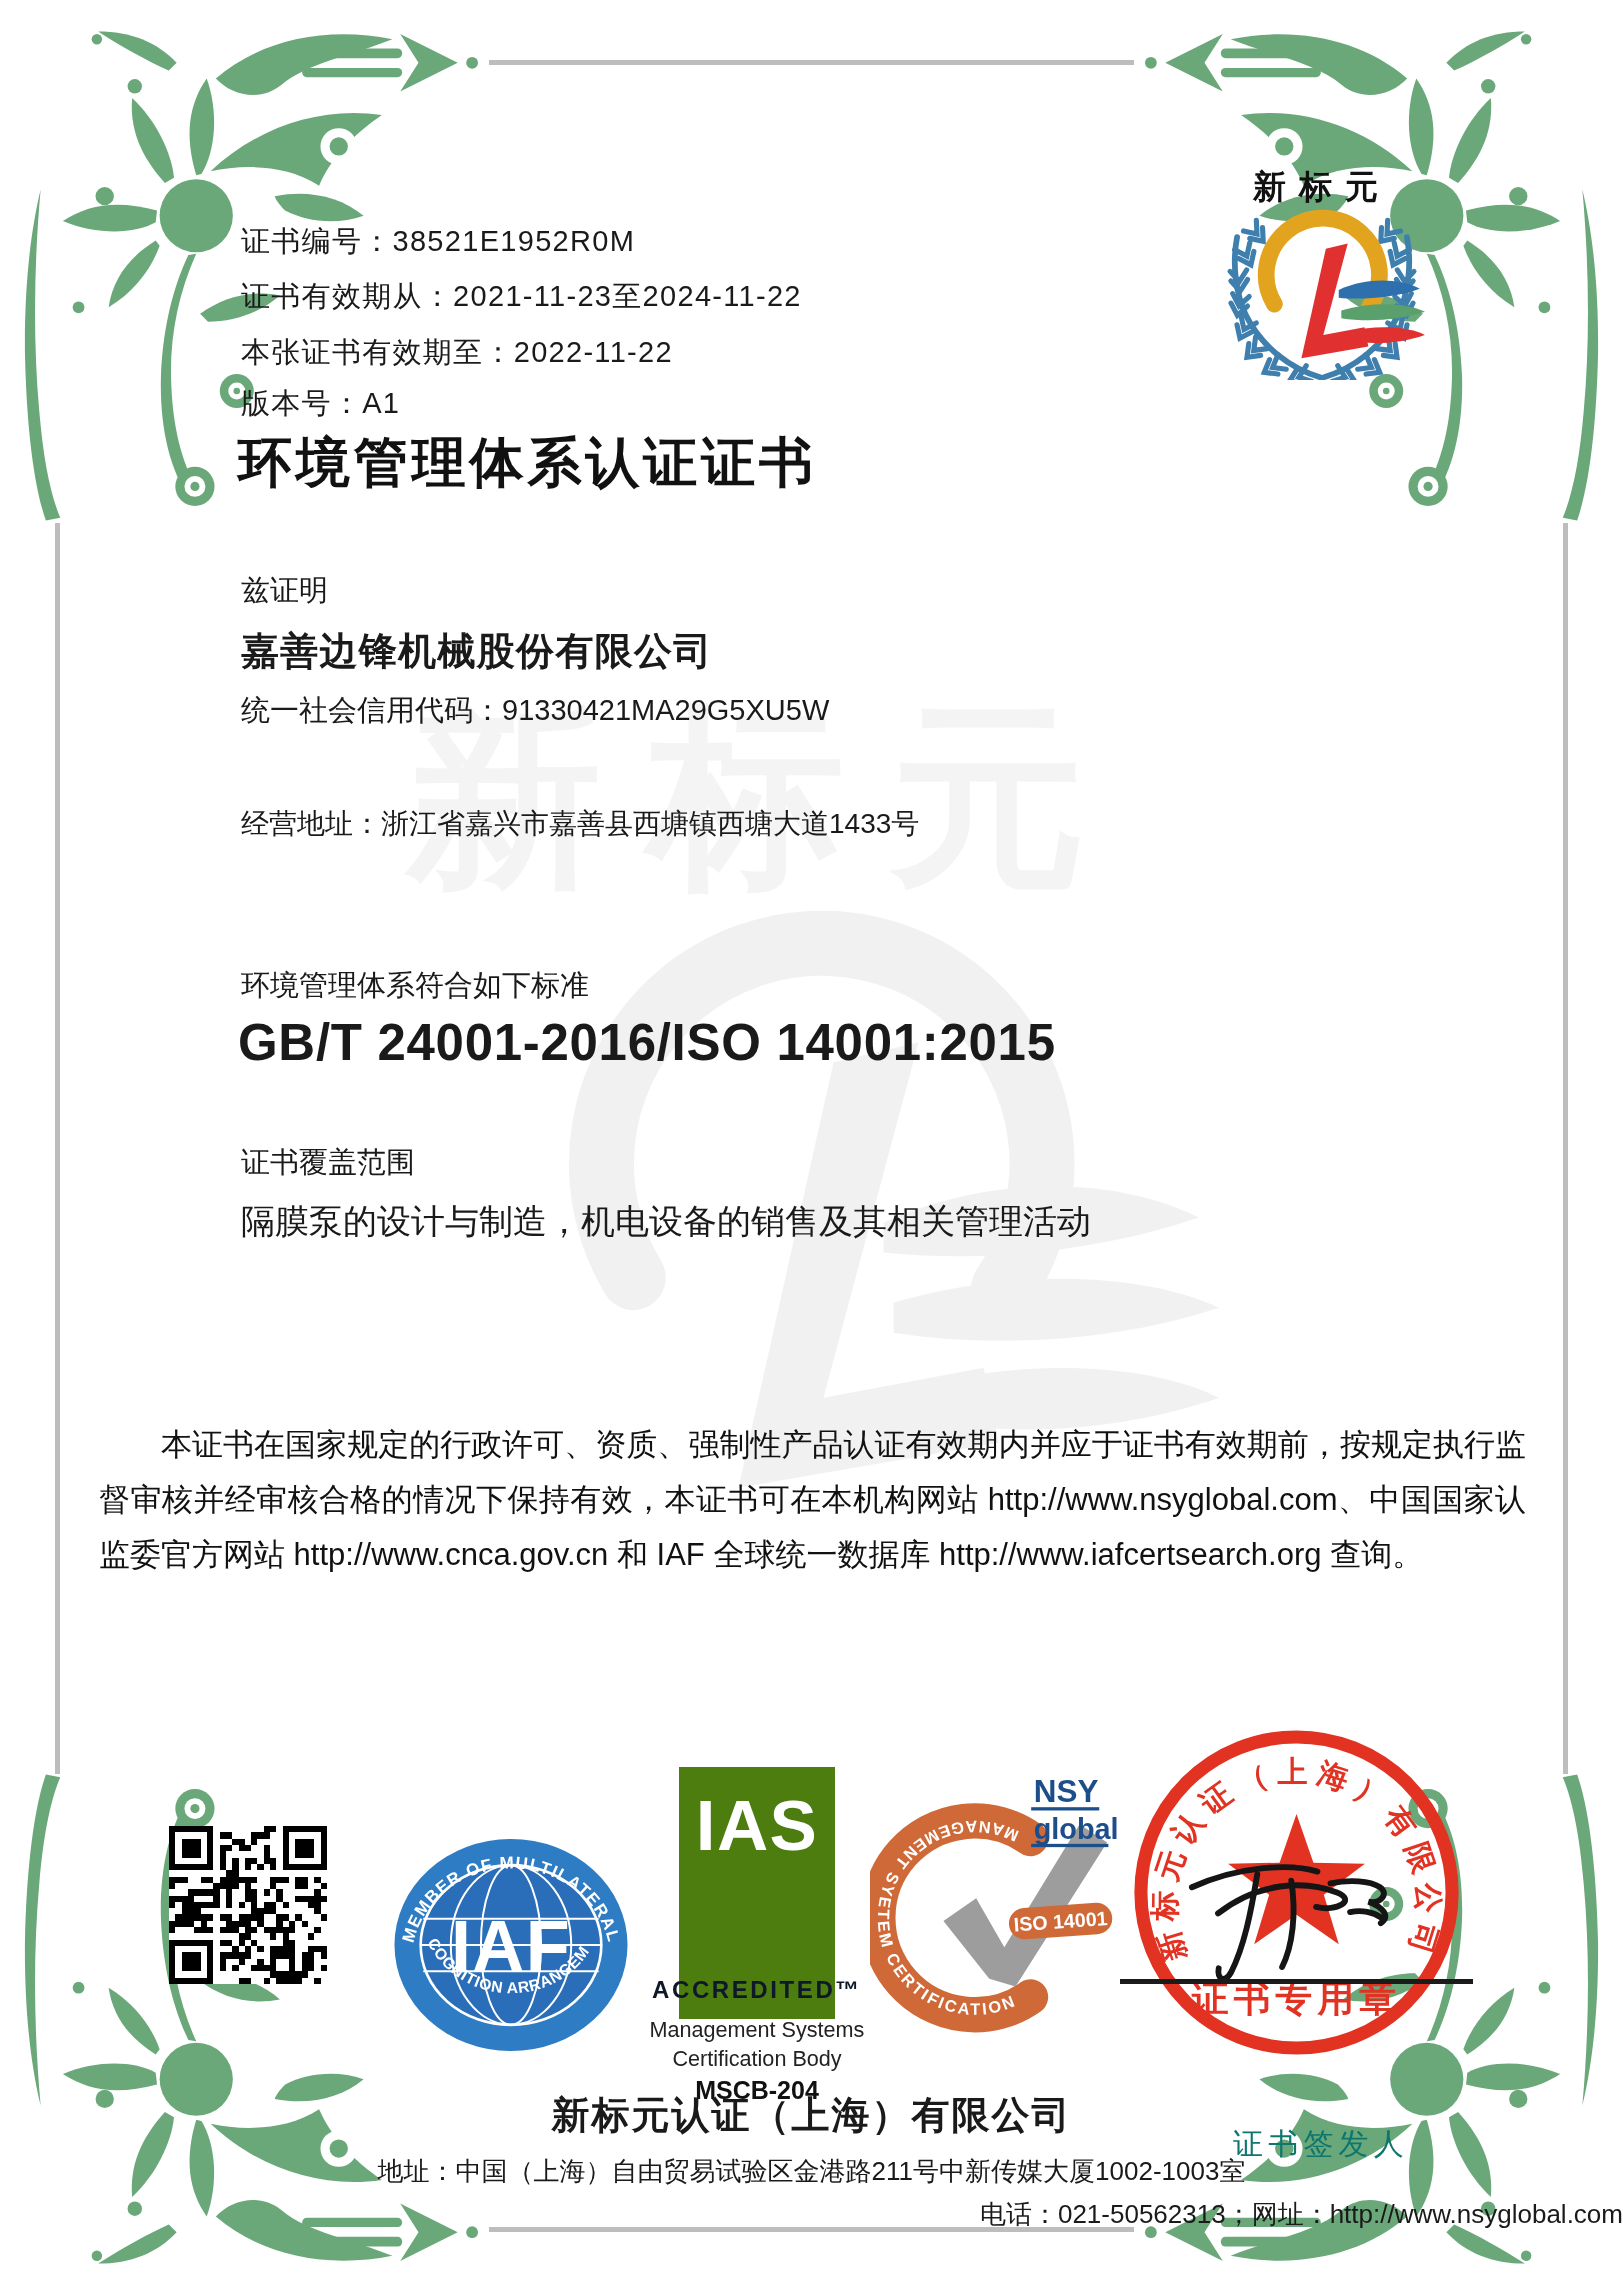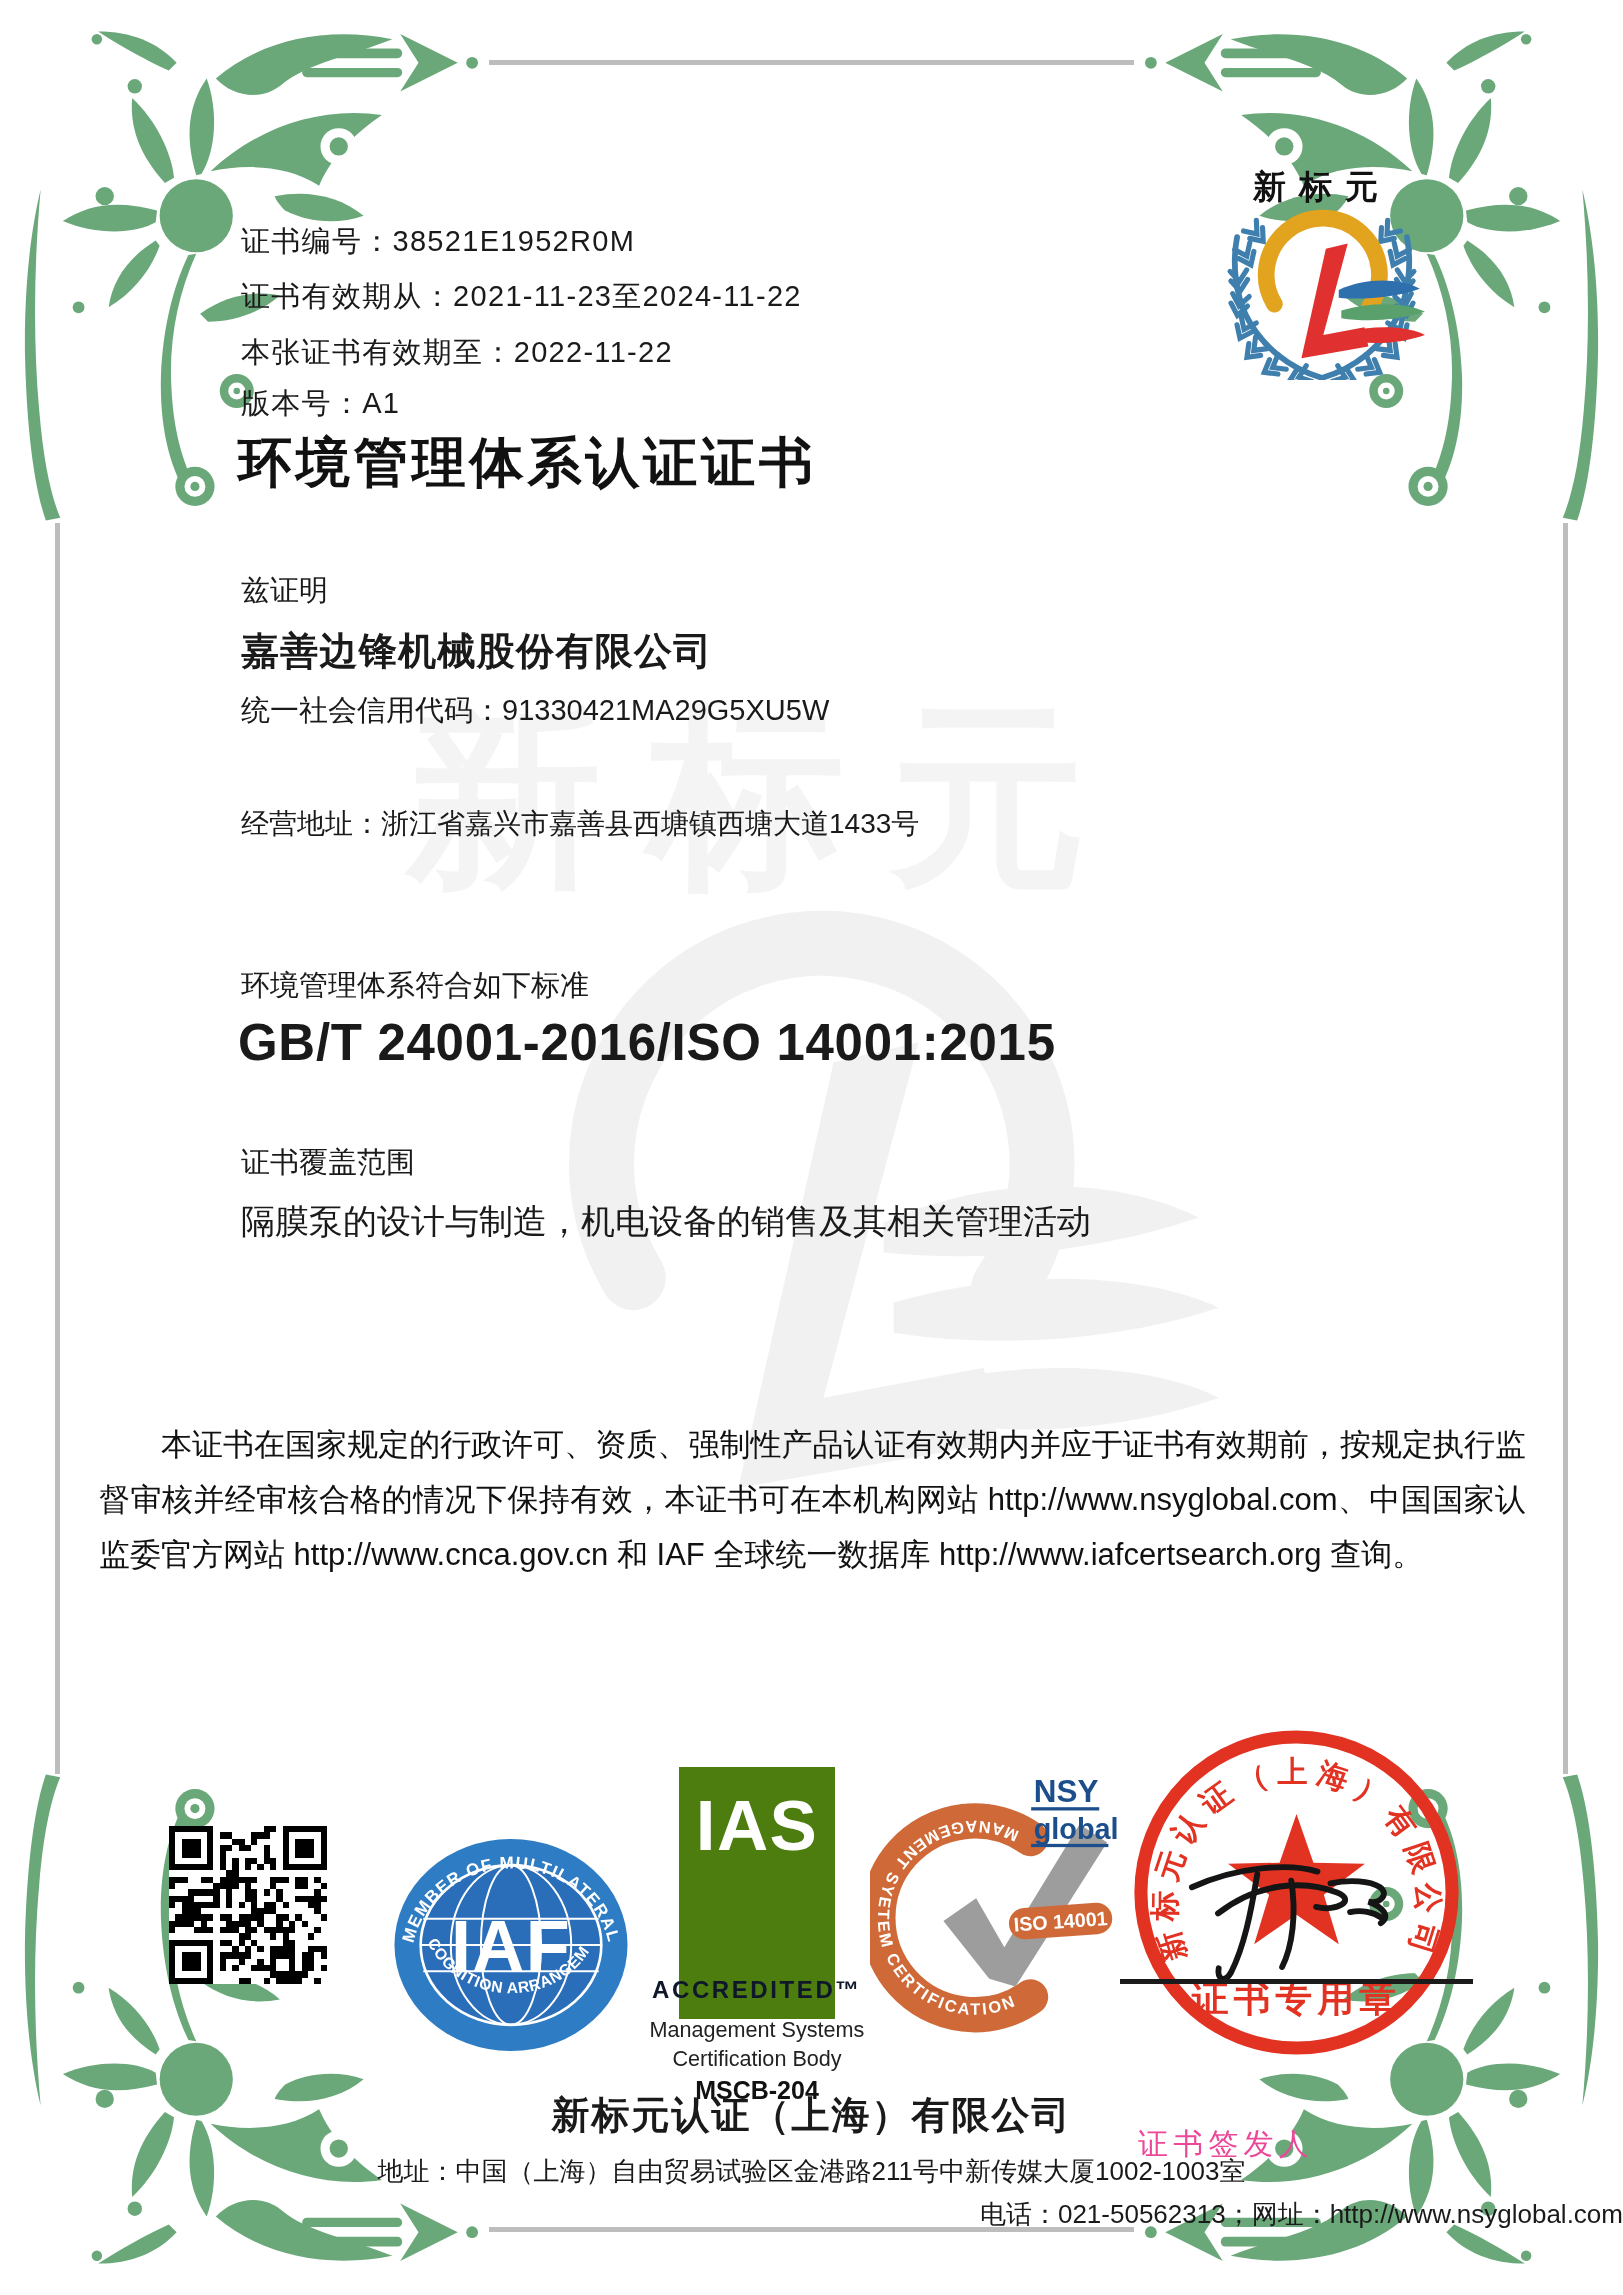--- a/index.html
+++ b/index.html
@@ -38,21 +38,21 @@
   
   .brand-text{position:absolute;left:1211px;top:165px;width:222px;text-align:center;
     font-size:33px;font-weight:700;letter-spacing:13px;color:#111;white-space:nowrap;}
   
   .ias-caption{position:absolute;width:236px;left:639px;text-align:center;}
   .ias-accredited{top:1976px;font-size:24px;font-weight:700;color:#0f172a;letter-spacing:2.6px;}
   .ias-l1{top:2017px;font-size:21.6px;color:#222;}
   .ias-l2{top:2046px;font-size:21.6px;color:#222;}
   .ias-l3{top:2076px;font-size:25px;font-weight:700;color:#111;}
   .sig-line{position:absolute;left:1120px;top:1979px;width:353px;height:5.2px;background:#1b1b1b;}
-  .t-signer{position:absolute;left:1115px;top:2124px;width:222px;text-align:center;font-size:30px;color:#ec4899;letter-spacing:5.2px;}
+  .t-signer{position:absolute;left:1210px;top:2124px;width:222px;text-align:center;font-size:30px;color:#0f766e;letter-spacing:5.2px;}
   
   .issuer-name{position:absolute;left:0;top:2090px;width:1623px;text-align:center;
     font-size:38px;font-weight:600;letter-spacing:2px;}
   .issuer-addr{position:absolute;left:0;top:2154px;width:1623px;text-align:center;font-size:26px;}
   .issuer-contact{position:absolute;left:0;top:2197px;width:1623px;text-align:right;font-size:26px;}
   svg text{font-family:"Liberation Sans","DejaVu Sans",sans-serif;}
 </style>
 </head>
 <body>
 

